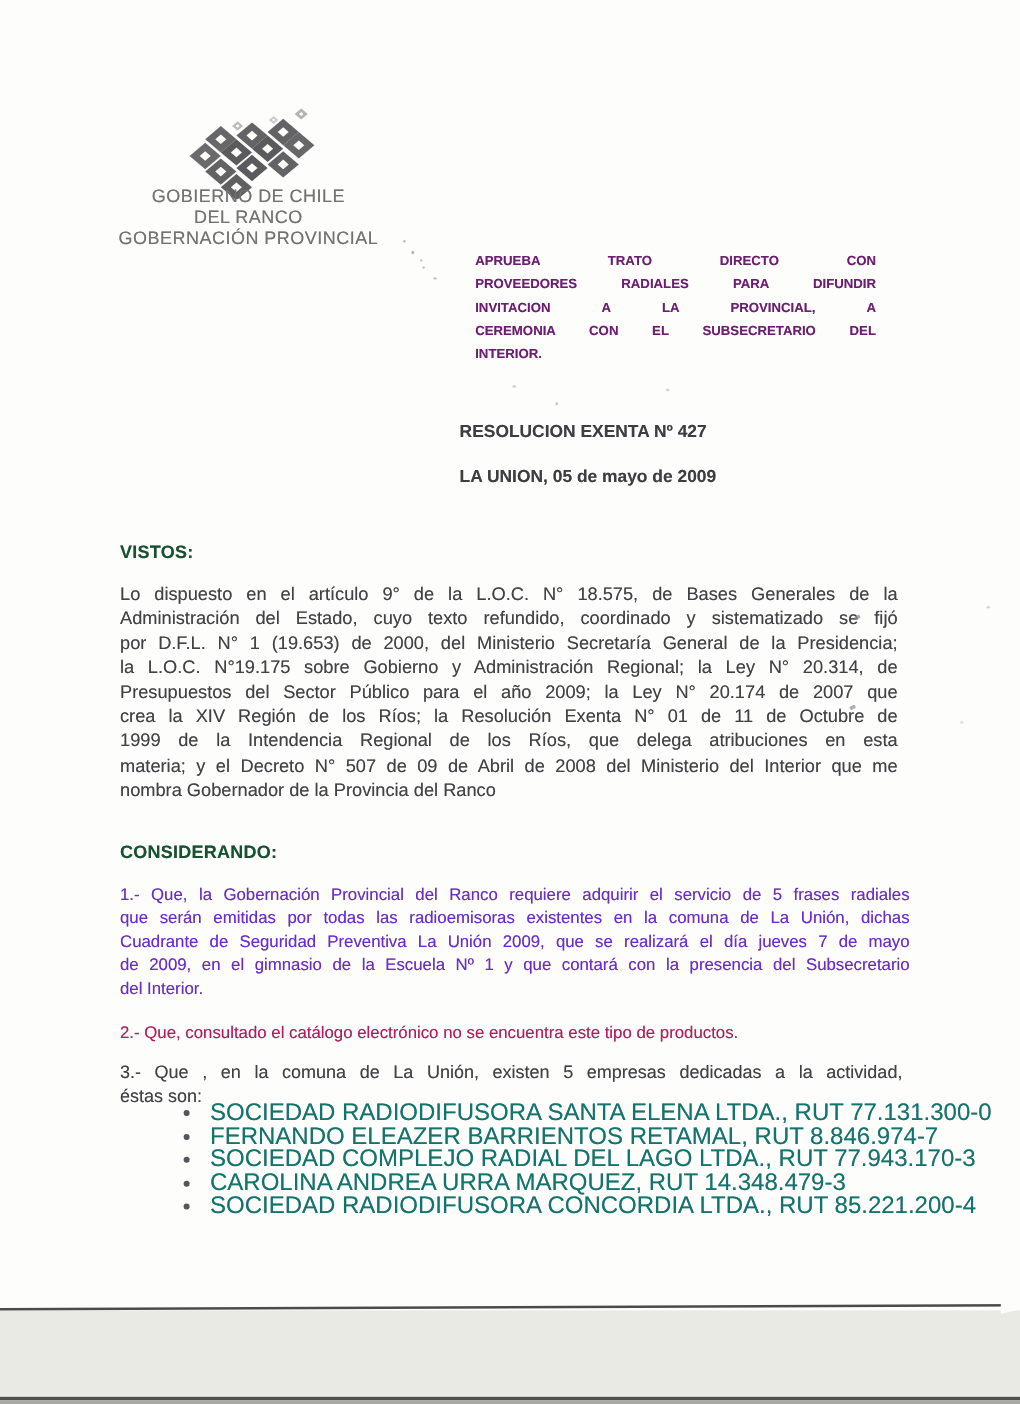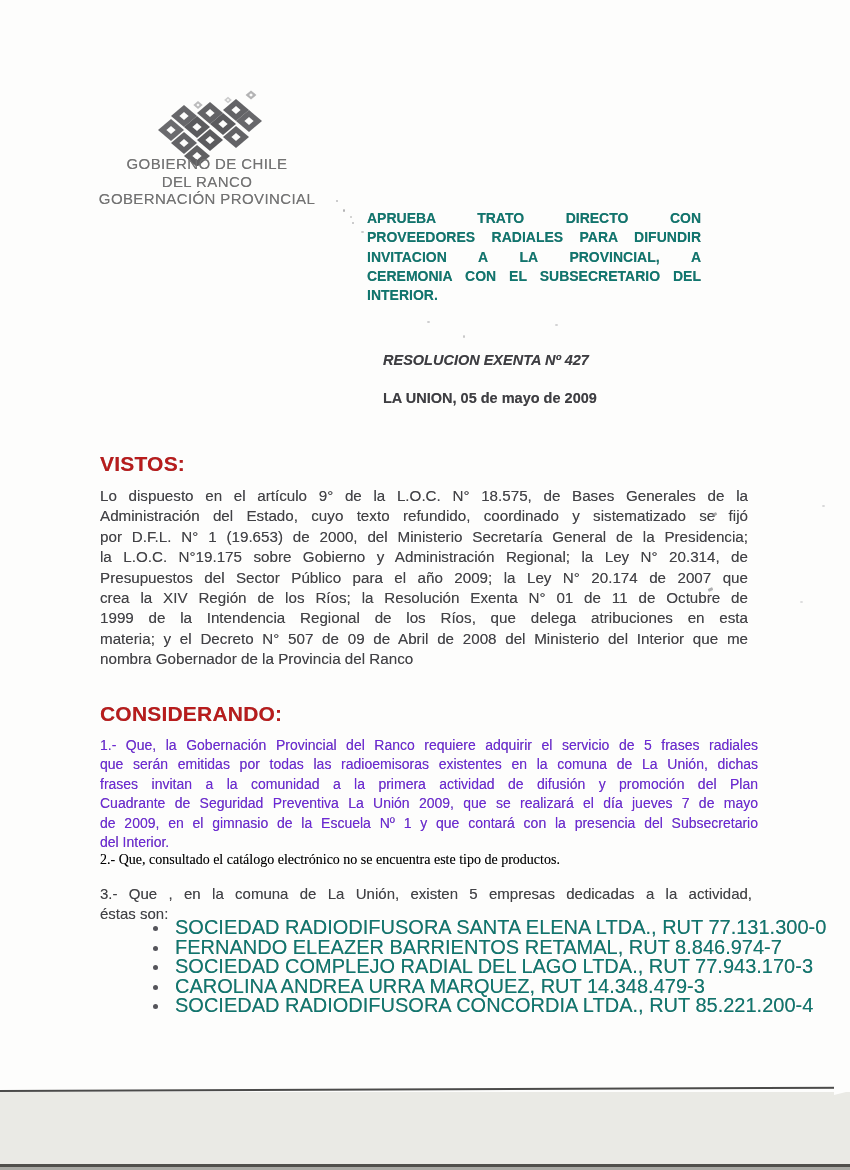--- a/index.html
+++ b/index.html
@@ -25,42 +25,42 @@
   .org {
     left: 62px; top: 155px; width: 290px;
     text-align: center;
     font-size: 15px; line-height: 17.6px;
     letter-spacing: 0.4px;
     color: #737373;
   }
 
   
   .subject {
-    left: 367px; top: 209px; width: 334px;
-    font-weight: bold; font-size: 14px; line-height: 19.3px;
-    color: #0f766e;
+    left: 396px; top: 209px; width: 334px;
+    font-weight: bold; font-size: 11px; line-height: 19.3px;
+    color: #701a75;
   }
   .subject .line { text-align: justify; text-align-last: justify; }
   .subject .line:last-child { text-align-last: left; }
 
-  .resnum { left: 383px; top: 352px; font-weight: bold; font-size: 14.5px; color: #3e3e42; font-style: italic; }
+  .resnum { left: 383px; top: 352px; font-weight: bold; font-size: 14.5px; color: #3e3e42; }
   .placedate { left: 383px; top: 390px; font-weight: bold; font-size: 14.5px; color: #3e3e42; }
 
   
-  .sec-h { left: 100px; font-weight: bold; font-size: 21px; color: #b91c1c; letter-spacing: 0.2px; }
+  .sec-h { left: 100px; font-weight: bold; font-size: 15px; color: #14532d; letter-spacing: 0.2px; }
   .vistos-h { top: 452px; }
   .cons-h { top: 702px; }
 
   
   .jpara .line { text-align: justify; text-align-last: justify; }
   .jpara .line:last-child { text-align-last: left; }
 
   .vistos-p { left: 100px; top: 486px; width: 648px; font-size: 15.2px; line-height: 20.4px; color: #424246; }
   .c1 { left: 100px; top: 736px; width: 658px; font-size: 14px; line-height: 19.4px; color: #6d28d9; }
-  .c2 { left: 100px; top: 852px; width: 680px; font-size: 14px; color: #000000; font-family: Liberation Serif, serif; }
+  .c2 { left: 100px; top: 852px; width: 680px; font-size: 14px; color: #be185d; }
   .c3 { left: 100px; top: 884px; width: 652px; font-size: 15px; line-height: 19.5px; color: #424246; }
 
   
   .bullets { left: 153px; top: 918px; width: 580px; font-size: 20px; line-height: 19.6px; color: #0f766e; }
   .bullets .line { white-space: nowrap; }
   .bullets .dot {
     display: inline-block; width: 5px; height: 5px; border-radius: 50%;
     background: #54545a; margin-right: 17px; vertical-align: 3px;
   }
 
@@ -136,21 +136,20 @@
       <div class="line">1999 de la Intendencia Regional de los Ríos, que delega atribuciones en esta</div>
       <div class="line">materia; y el Decreto N° 507 de 09 de Abril de 2008 del Ministerio del Interior que me</div>
       <div class="line">nombra Gobernador de la Provincia del Ranco</div>
     </div>
 
   <div class="abs sec-h cons-h ink">CONSIDERANDO:</div>
 
   <div class="abs c1 ink jpara">
       <div class="line">1.- Que, la Gobernación Provincial del Ranco requiere adquirir el servicio de 5 frases radiales</div>
       <div class="line">que serán emitidas por todas las radioemisoras existentes en la comuna de La Unión, dichas</div>
-      <div class="line">frases invitan a la comunidad a la primera actividad de difusión y promoción del Plan</div>
       <div class="line">Cuadrante de Seguridad Preventiva La Unión 2009, que se realizará el día jueves 7 de mayo</div>
       <div class="line">de 2009, en el gimnasio de la Escuela Nº 1 y que contará con la presencia del Subsecretario</div>
       <div class="line">del Interior.</div>
     </div>
 
   <div class="abs c2 ink">2.- Que,  consultado el catálogo electrónico no se encuentra este tipo de productos.</div>
 
   <div class="abs c3 ink jpara">
       <div class="line">3.- Que , en la  comuna de La Unión, existen 5 empresas dedicadas a la actividad,</div>
       <div class="line">éstas son:</div>

